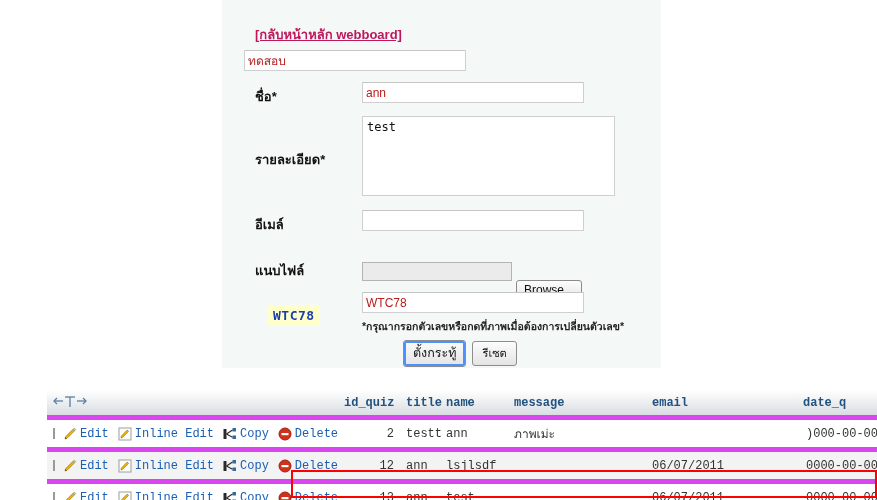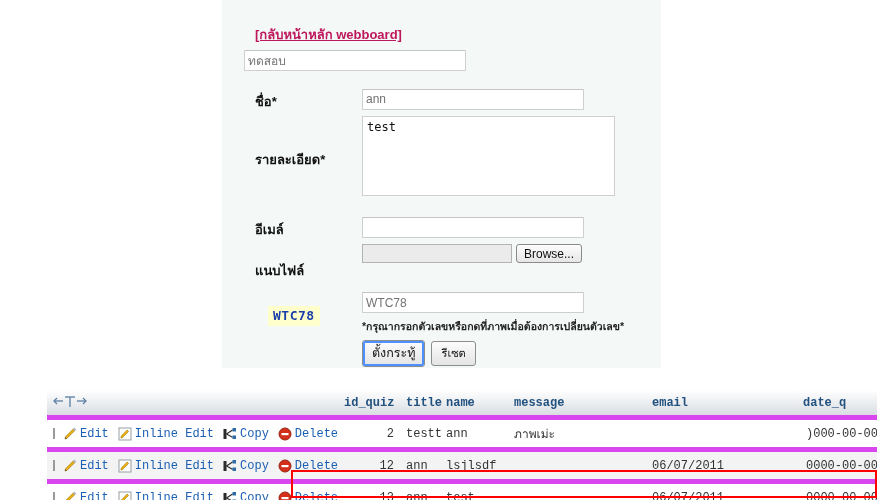--- a/index.html
+++ b/index.html
@@ -39,26 +39,26 @@
 
   input.txt {
     width: 214px; height: 19px;
     font-size: 12px;
     font-family: "Liberation Sans", sans-serif;
     border: 1px solid #cfcfcf;
     border-top-color: #c4c4c4;
     background: #ffffff;
     padding: 0 3px;
     box-sizing: content-box;
-    color: #737373;
+    color: #b91c1c;
     border-radius: 1px;
     outline: none;
   }
   .row-h { height: 32px; }
-  .row-h2 { height: 34px; align-items: center; }
+  .row-h2 { height: 34px; }
 
   textarea.area {
     width: 243px; height: 72px;
     font-family: "DejaVu Sans Mono", monospace;
     font-size: 12px;
     border: 1px solid #cfcfcf;
     background: #fff;
     padding: 3px 4px;
     resize: none;
     color: #111;
@@ -79,20 +79,21 @@
     height: 19px;
     padding: 0 7px;
     font-size: 12px;
     font-family: "Liberation Sans", sans-serif;
     color: #0e0e0e;
     background: linear-gradient(#fdfdfd, #e6e6e6);
     border: 1px solid #8a8a8a;
     border-radius: 3px;
     line-height: 19px;
     cursor: default;
+    margin-top: 36px;
   }
   .hint {
     font-size: 10.5px; font-weight: bold; color: #222;
     margin-top: 5px;
     white-space: nowrap;
   }
   .hint2 {
     font-size: 10.5px; font-weight: bold; color: #222;
     margin-top: 5px; margin-bottom: 5px;
     white-space: nowrap;
@@ -101,21 +102,21 @@
     display: inline-block;
     background: #ffffcc;
     color: #1b3faa;
     font-family: "DejaVu Sans Mono", monospace;
     font-weight: bold;
     font-size: 13px;
     letter-spacing: 0.5px;
     padding: 2px 5px 3px 5px;
     margin-left: 24px;
   }
-  .btn-row { display: flex; align-items: center; gap: 6px; }
+  .btn-row { display: flex; align-items: center; gap: 6px; margin-left: 41px; }
   .submit-btn {
     font-size: 12.5px;
     font-family: "Liberation Sans", sans-serif;
     color: #111;
     background: linear-gradient(#fcfcfc, #e4e4e4);
     border: 1px solid #8d8d8d;
     border-radius: 3px;
     padding: 2px 9px 3px 9px;
     outline: 2px solid #4d90fe;
     outline-offset: -3px;

